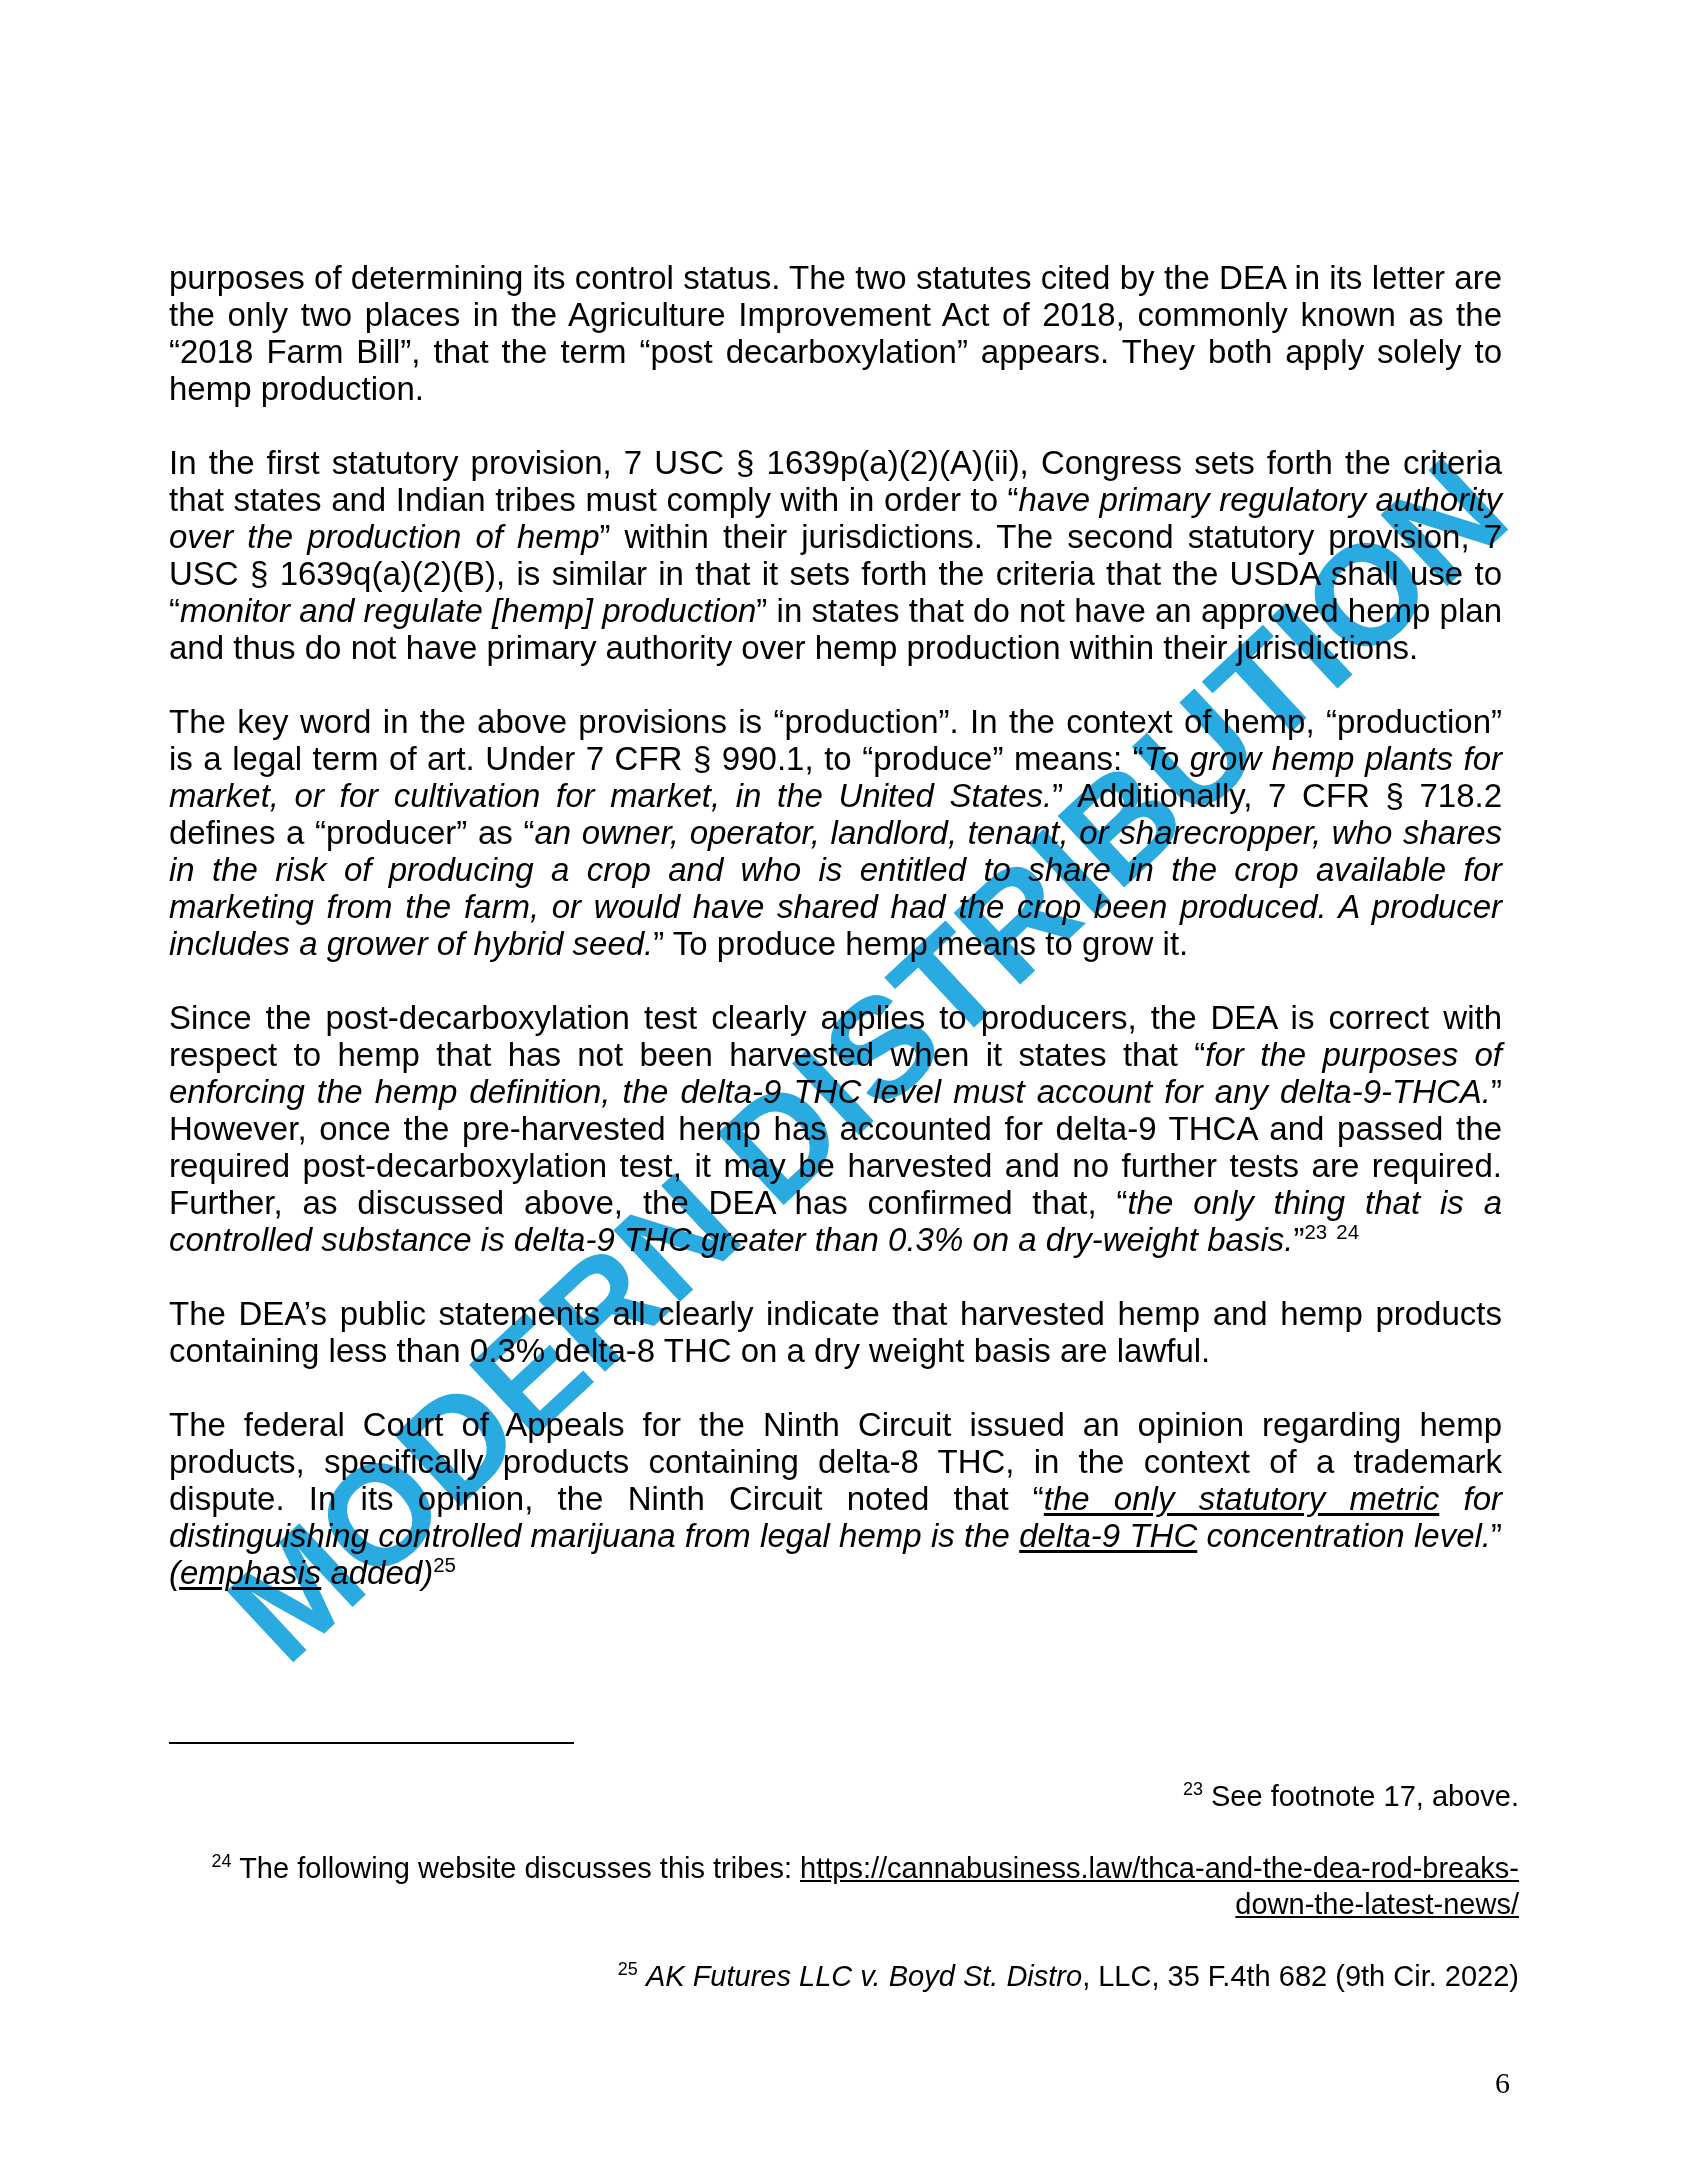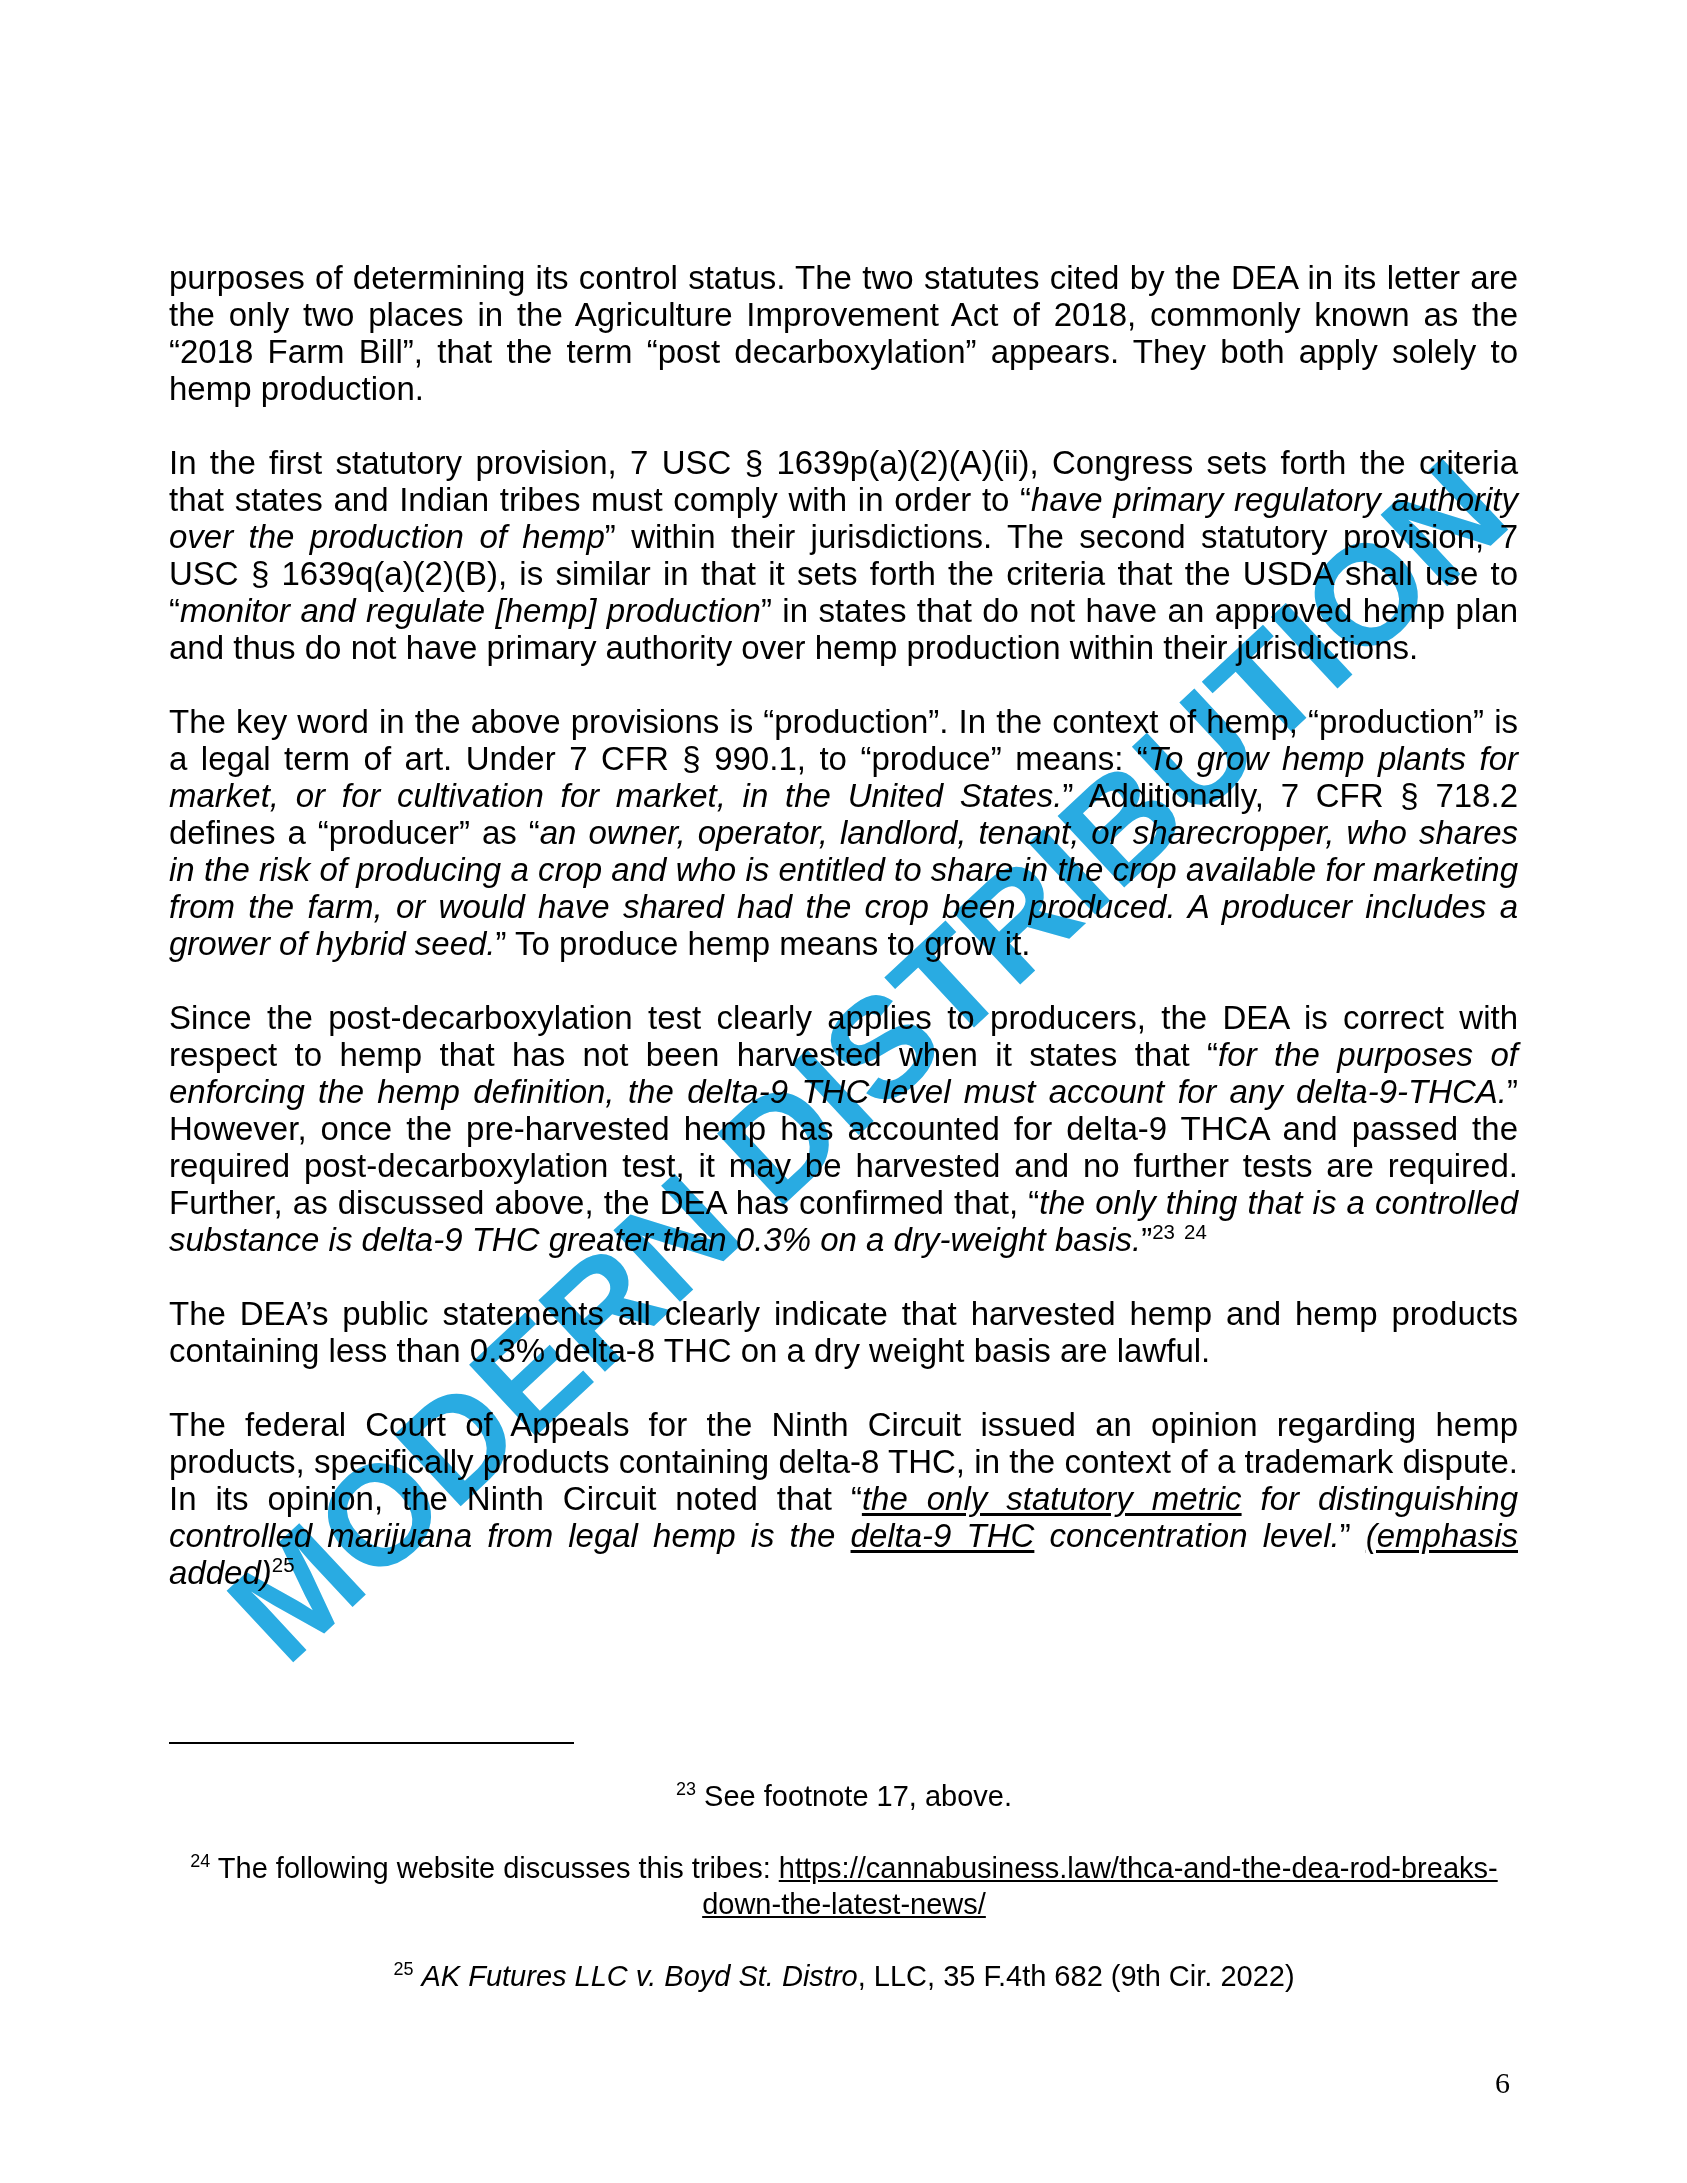--- a/index.html
+++ b/index.html
@@ -12,28 +12,28 @@
     position:absolute; left:197px; top:1573px;
     transform:rotate(-43deg); transform-origin:0 0;
     font-size:142px; font-weight:bold; letter-spacing:0;
     color:#29ABE2; white-space:nowrap; z-index:0;
     user-select:none;
   }
   .content {
     position:absolute; left:169px; top:259px; width:1350px; z-index:1;
     font-size:33px; line-height:37px; text-align:justify;
   }
-  .content p { margin:0 1px 37px 0; }
+  .content p { margin:0 17px 37px 0; }
   .heading { text-align:center; font-weight:bold; margin:0 0 37px 0; }
   em { font-style:italic; }
   .u { text-decoration:underline; text-underline-offset:3.3px; }
   .sup { font-size:0.62em; vertical-align:super; line-height:0; }
   .footnotes {
     position:absolute; left:169px; top:1742px; width:1350px; z-index:1;
-    font-size:29px; line-height:36px; text-align:center;
+    font-size:29px; line-height:36px; text-align:right;
   }
   .fn-sep { width:405px; height:0; border-top:2.6px solid #000; margin:0 0 34px 0; }
   .footnote { margin:0 0 36px 0; }
   .fn-link { color:#000; text-decoration:underline; }
   .page-number {
     position:absolute; right:177px; top:2066px; z-index:1;
     font-family:"Liberation Serif", serif; font-size:30px;
   }
 </style>
 </head>

